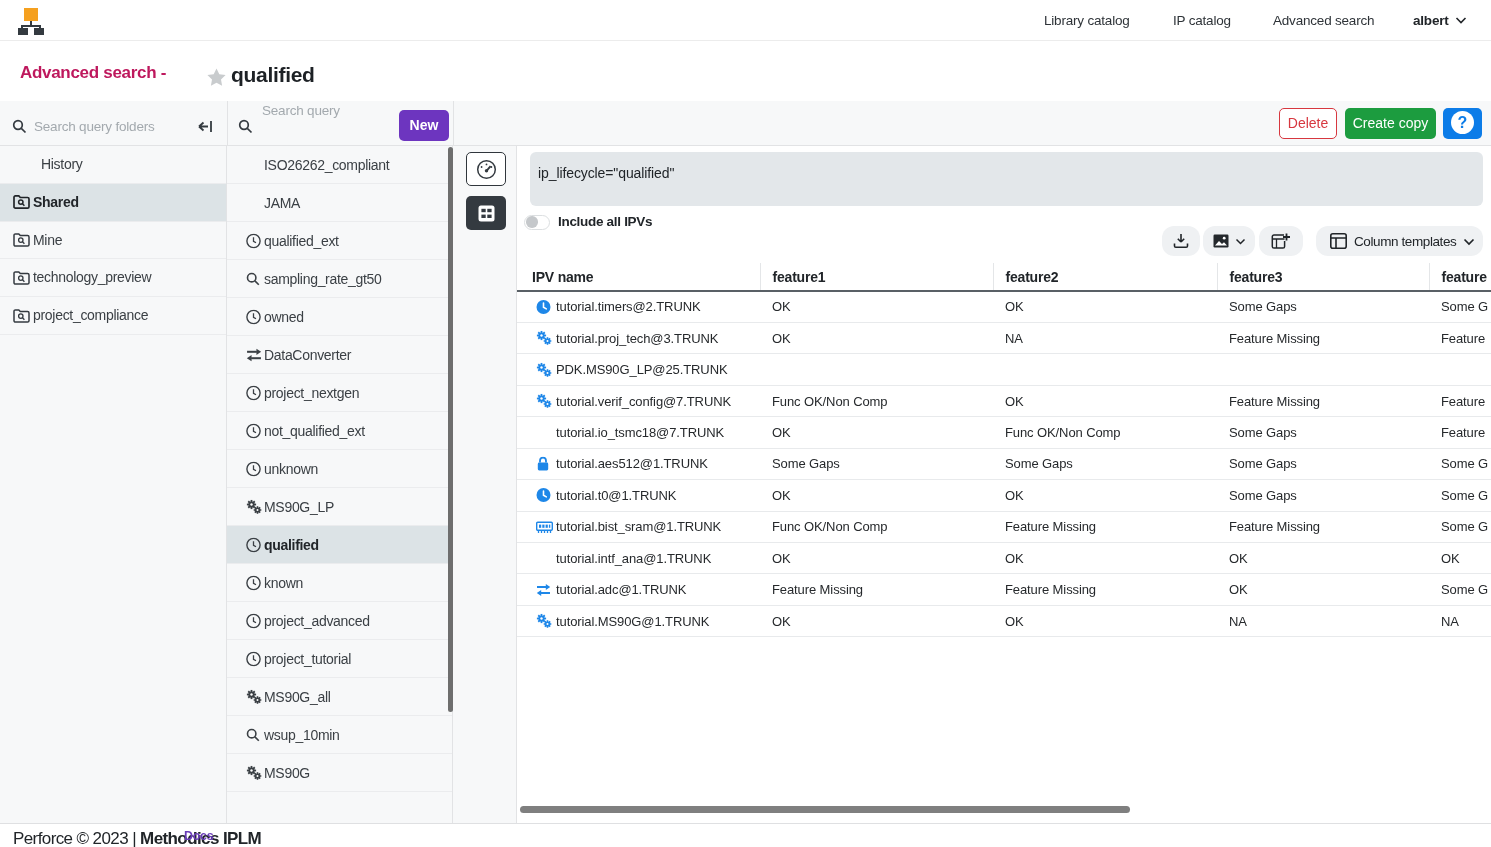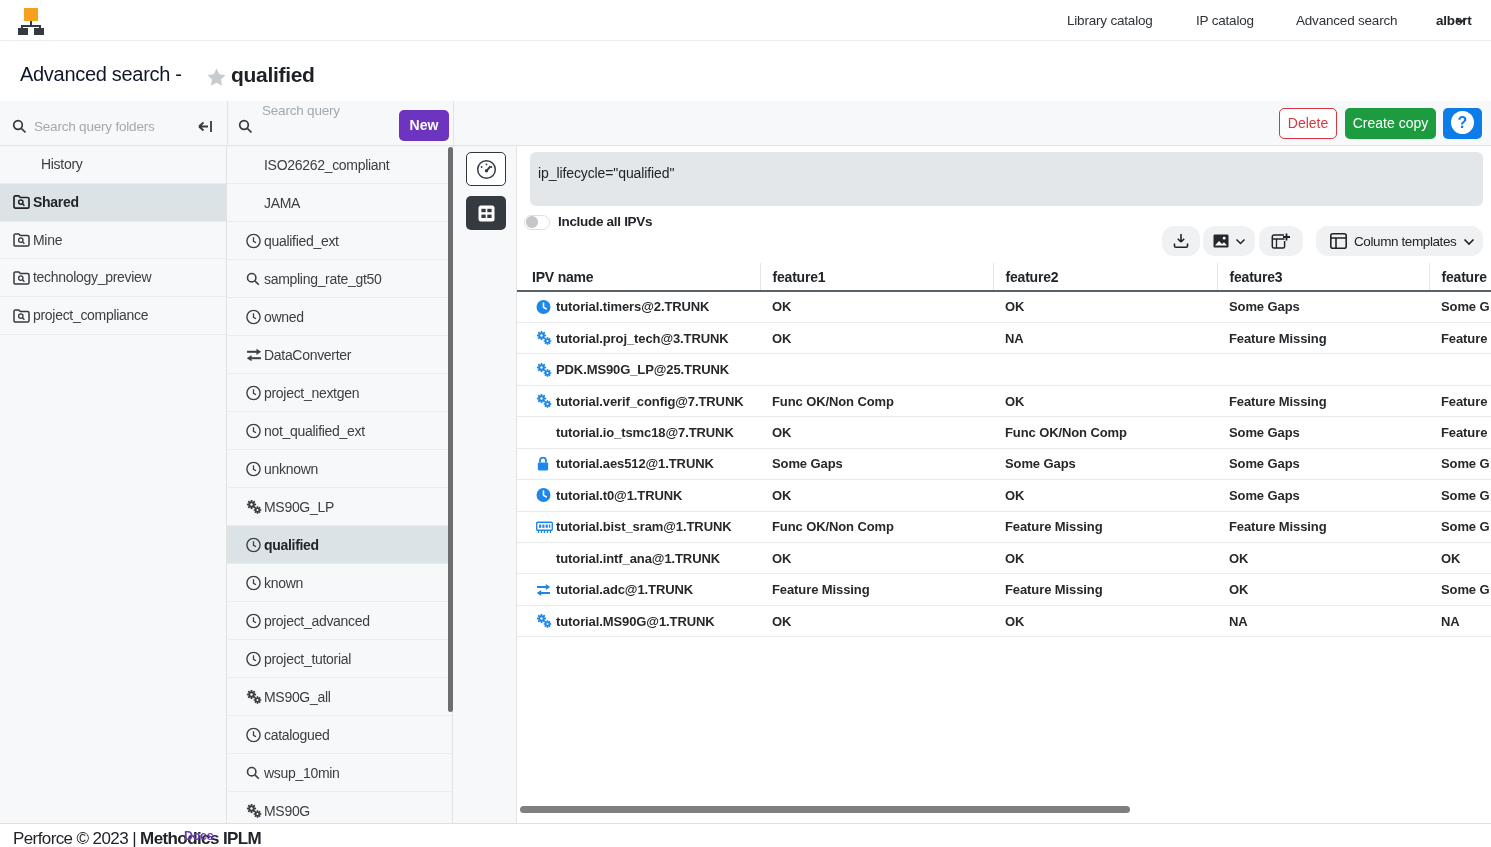--- a/index.html
+++ b/index.html
@@ -2,24 +2,24 @@
 <html><head>
 <meta charset="utf-8">
 <style>
 * { margin:0; padding:0; box-sizing:border-box; }
 html,body { width:1491px; height:847px; overflow:hidden; background:#fff;
   font-family:"Liberation Sans", sans-serif; color:#212529; }
 .abs { position:absolute; }
 
 #topnav { position:absolute; left:0; top:0; width:1491px; height:41px; background:#fff;
   border-bottom:1px solid #ececec; }
-.navlink { position:absolute; top:13px; font-size:13.5px; color:#2e3338; letter-spacing:-0.2px;margin-left:23px; }
+.navlink { position:absolute; top:13px; font-size:13.5px; color:#2e3338; letter-spacing:-0.2px; }
 
 #titlebar { position:absolute; left:0; top:41px; width:1491px; height:60px; background:#fff; }
-#titletext { position:absolute; left:20px; top:22px; font-size:20px; font-weight:normal; color:#0f172a; letter-spacing:-0.3px;}
+#titletext { position:absolute; left:20px; top:22px; font-size:17px; font-weight:bold; color:#be185d; letter-spacing:-0.3px;}
 
 #toolband { position:absolute; left:0; top:101px; width:1491px; height:45px; background:#f7f8f9;
   border-bottom:1px solid #e2e3e5; }
 .vdiv { position:absolute; top:0; width:1px; height:45px; background:#e2e3e5; }
 .placeholder { position:absolute; font-size:13.5px; color:#a3a9ae; letter-spacing:-0.2px;}
 .btn { position:absolute; border-radius:5px; font-size:14px; font-weight:bold; text-align:center; }
 #btn-new { left:399px; top:110px; width:50px; height:31px; background:#6d35bf; color:#fff; line-height:31px; }
 #btn-delete { left:1279px; top:108px; width:58px; height:31px; background:#fff; color:#d7373f; border:1px solid #d7373f; line-height:29px; font-weight:normal;}
 #btn-copy { left:1345px; top:108px; width:91px; height:31px; background:#1c9c3f; color:#fff; line-height:31px; font-weight:normal;}
 #btn-help { left:1443px; top:108px; width:39px; height:31px; background:#0c7ce8; color:#fff; line-height:31px; }
@@ -47,21 +47,21 @@
 #toggle::after { content:""; position:absolute; left:1px; top:0.8px; width:11.5px; height:11.5px; border-radius:50%; background:#c5c8cb; }
 #togglelabel { position:absolute; left:34px; top:-1px; white-space:nowrap; font-size:13.5px; font-weight:bold; color:#212529; letter-spacing:-0.3px;}
 .tbtn { position:absolute; top:80px; height:30px; background:#eff1f3; border-radius:12px; }
 
 #tbl { position:absolute; left:0; top:117px; width:974px; border-collapse:collapse; table-layout:fixed; }
 #tbl th { font-size:14px; font-weight:bold; text-align:left; color:#212529; height:28px;
   border-left:1px solid #e4e6e8; padding:0 0 0 12px; letter-spacing:-0.2px;}
 #tbl th:first-child { border-left:none; padding-left:15px; }
 #tbl thead tr { border-bottom:2px solid #596066; }
 #tbl td { font-size:13px; color:#26292c; height:31.45px; padding:0 0 0 12px; letter-spacing:-0.1px;}
-#tbl tbody tr { border-bottom:1px solid #e8eaec;font-weight:bold; }
+#tbl tbody tr { border-bottom:1px solid #e8eaec; }
 #tbl td:first-child { padding-left:15px; }
 #tbl td:nth-child(3), #tbl th:nth-child(3) { }
 .ipv { position:relative; padding-left:24px; display:inline-block; }
 .ipv svg, .ipv .noicon { position:absolute; left:4px; top:50%; transform:translateY(-50%); }
 #hscroll { position:absolute; left:3px; top:660px; width:610px; height:7px; background:#7f7f7f; border-radius:4px; }
 
 #footer { position:absolute; left:0; top:823px; width:1491px; height:24px; background:#fff;
   border-top:1px solid #dfe0e2; font-size:12.5px; color:#212529; letter-spacing:-0.2px; }
 </style>
 </head>
@@ -214,24 +214,20 @@
           <rect x="4.6" y="0.4" width="1.8" height="9.2" transform="rotate(-45 5.5 5)"></rect>
           <circle cx="11.5" cy="10.5" r="2.6"></circle>
           <rect x="10.7" y="6.7" width="1.6" height="7.6"></rect>
           <rect x="7.7" y="9.7" width="7.6" height="1.6"></rect>
           <rect x="10.7" y="6.7" width="1.6" height="7.6" transform="rotate(45 11.5 10.5)"></rect>
           <rect x="10.7" y="6.7" width="1.6" height="7.6" transform="rotate(-45 11.5 10.5)"></rect>
         </g>
         <circle cx="5.5" cy="5" r="1.2" fill="#fff"></circle>
         <circle cx="11.5" cy="10.5" r="1" fill="#fff"></circle>
       </svg>MS90G_all</div>
-  <div class="srow"><svg width="15" height="15" viewBox="0 0 15 15">
-        <circle cx="7.5" cy="7.5" r="6.6" fill="none" stroke="#3b4045" stroke-width="1.4"></circle>
-        <path d="M7.5 3.8 V7.8 L10 9.3" stroke="#3b4045" stroke-width="1.3" fill="none"></path>
-      </svg>catalogued</div>
   <div class="srow"><svg width="14" height="14" viewBox="0 0 14 14">
         <circle cx="5.7" cy="5.7" r="4.2" stroke="#3b4045" stroke-width="1.6" fill="none"></circle>
         <path d="M8.9 8.9 L12.8 12.8" stroke="#3b4045" stroke-width="1.6"></path>
       </svg>wsup_10min</div>
   <div class="srow"><svg width="16" height="15" viewBox="0 0 16 15">
         <g fill="#3b4045">
           <circle cx="5.5" cy="5" r="3.1"></circle>
           <rect x="4.6" y="0.4" width="1.8" height="9.2"></rect>
           <rect x="0.9" y="4.1" width="9.2" height="1.8"></rect>
           <rect x="4.6" y="0.4" width="1.8" height="9.2" transform="rotate(45 5.5 5)"></rect>

